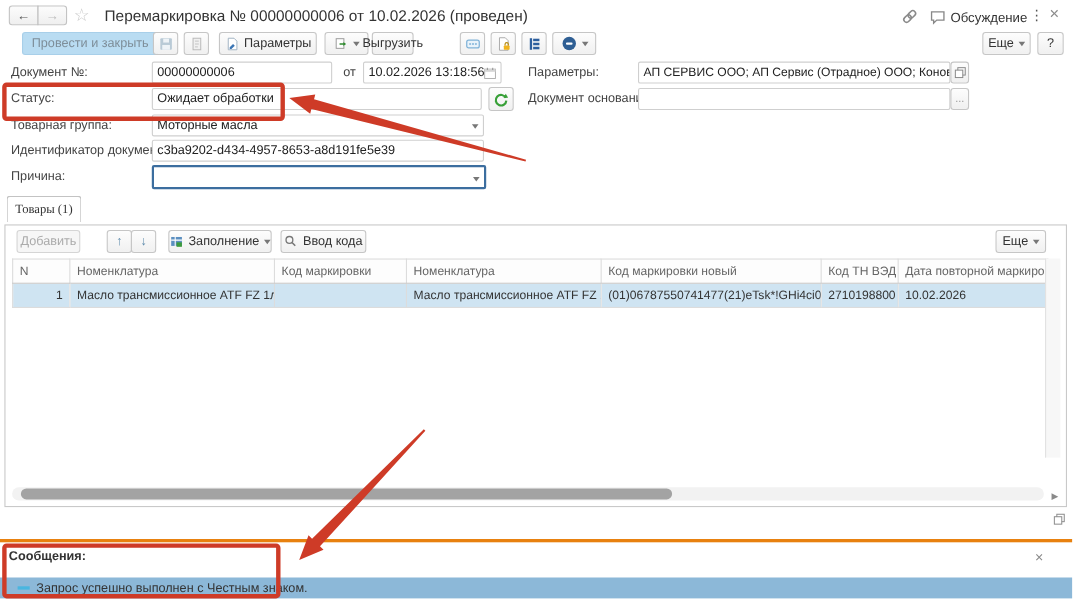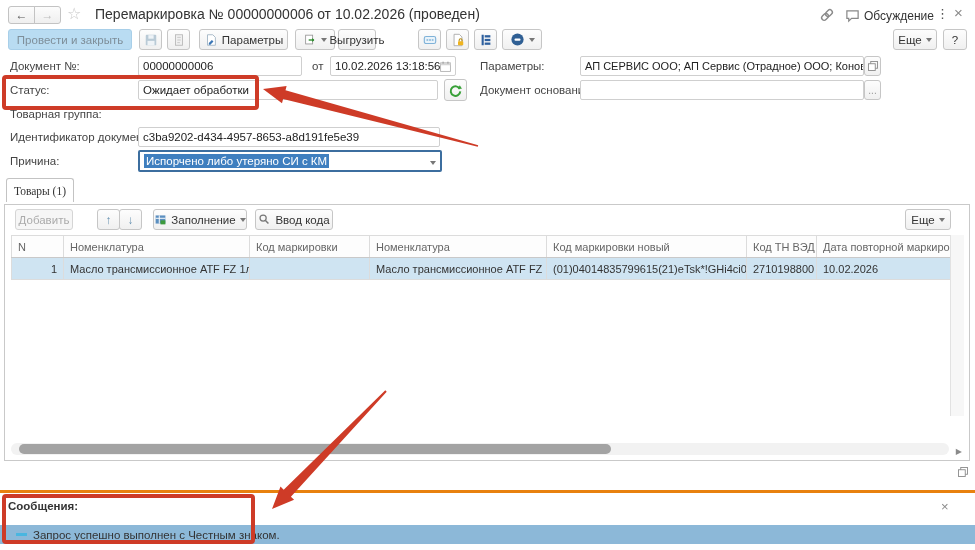--- a/index.html
+++ b/index.html
@@ -3,21 +3,21 @@
 <meta charset="utf-8">
 <style>
   html,body{margin:0;padding:0;background:#fff;}
   .window{position:relative;width:975px;height:550px;background:#fff;overflow:hidden;
           font-family:"Liberation Sans","DejaVu Sans",sans-serif;color:#333;}
   .abs{position:absolute;}
   .lbl{font-size:11.5px;color:#444;white-space:nowrap;}
   .btn{position:absolute;display:flex;align-items:center;justify-content:center;gap:4px;
        height:21px;background:linear-gradient(#fdfdfd,#f0f0f0);border:1px solid #c6c6c6;
        border-radius:3px;font-size:11.5px;color:#333;box-sizing:border-box;cursor:default;white-space:nowrap;}
-  .btn.primary{background:#b9dcf2;border-color:#a8cfe9;color:#7e8e99;}
+  .btn.primary{background:#b9dcf2;border-color:#a8cfe9;color:#7e8e99;margin-left:12px;}
   .btn.disabled{color:#ababab;background:#f6f6f6;border-color:#d5d5d5;}
   .field{position:absolute;height:20px;border:1px solid #cfcfcf;border-radius:2px;background:#fff;
          font-size:11.5px;color:#222;box-sizing:border-box;display:flex;align-items:center;
          padding:0 4px;overflow:hidden;white-space:nowrap;}
   .caret{width:0;height:0;border-left:3.5px solid transparent;border-right:3.5px solid transparent;
          border-top:4px solid #777;display:inline-block;}
   .combo-caret{position:absolute;right:4px;top:8px;}
   .combo{padding-right:18px;}
   .navbtn{width:27px;height:18px;border:1px solid #c3c3c3;background:linear-gradient(#fcfcfc,#efefef);
           display:inline-flex;align-items:center;justify-content:center;font-size:12px;box-sizing:border-box;}
@@ -182,27 +182,30 @@
   <div class="btn" style="left:444px;top:79px;width:23px;height:22px;">
     <span class="icon">
         <svg width="15" height="15" viewBox="0 0 16 16">
           <path d="M12.6 6.4A5.1 5.1 0 1 0 13.1 9" fill="none" stroke="#38a038" stroke-width="2.1"></path>
           <polygon points="10.3,6.2 14.9,6.2 12.6,2.4" fill="#38a038"></polygon>
         </svg>
       </span>
   </div>
 
   <span class="abs lbl" style="left:10px;top:108px;">Товарная группа:</span>
+  <div class="field combo" style="left:138px;top:104px;width:302px;">
+    <span>Моторные масла</span>
+    <span class="caret combo-caret"></span>
+  </div>
 
   <span class="abs lbl" style="left:10px;top:131px;">Идентификатор документа:</span>
   <div class="field" style="left:138px;top:127px;width:302px;">c3ba9202-d434-4957-8653-a8d191fe5e39</div>
 
   <span class="abs lbl" style="left:10px;top:155px;">Причина:</span>
   <div class="field combo" style="left:138px;top:150px;width:304px;height:22px;border:2px solid #3c6e9f;">
-    <span class="sel-text">Испорчено либо утеряно СИ с КМ</span>
     <span class="caret combo-caret" style="top:9px;"></span>
   </div>
 
   <span class="abs lbl" style="left:480px;top:60px;">Параметры:</span>
   <div class="field" style="left:580px;top:56px;width:284px;font-size:11px;">АП СЕРВИС ООО; АП Сервис (Отрадное) ООО; Коновалов Ми</div>
   <div class="btn" style="left:864px;top:56px;width:17px;height:20px;">
     <span class="icon">
         <svg width="12" height="12" viewBox="0 0 16 16">
           <rect x="5" y="2" width="9" height="9" fill="none" stroke="#8a8a8a" stroke-width="1.2"></rect>
           <rect x="2" y="5" width="9" height="9" fill="#fff" stroke="#8a8a8a" stroke-width="1.2"></rect>
@@ -271,21 +274,21 @@
           <th>Номенклатура</th>
           <th>Код маркировки новый</th>
           <th>Код ТН ВЭД</th>
           <th>Дата повторной маркировки</th>
         </tr>
         <tr class="sel">
           <td style="text-align:right;">1</td>
           <td>Масло трансмиссионное ATF FZ 1л</td>
           <td></td>
           <td>Масло трансмиссионное ATF FZ 1л</td>
-          <td>(01)04014835799615(21)eTsk*!GHi4ci0</td>
+          <td>(01)06787550741477(21)eTsk*!GHi4ci0</td>
           <td>2710198800</td>
           <td>10.02.2026</td>
         </tr>
       </tbody>
         </table>
     </div>
 
     <div class="vscroll"></div>
 
     <div class="hscroll">

